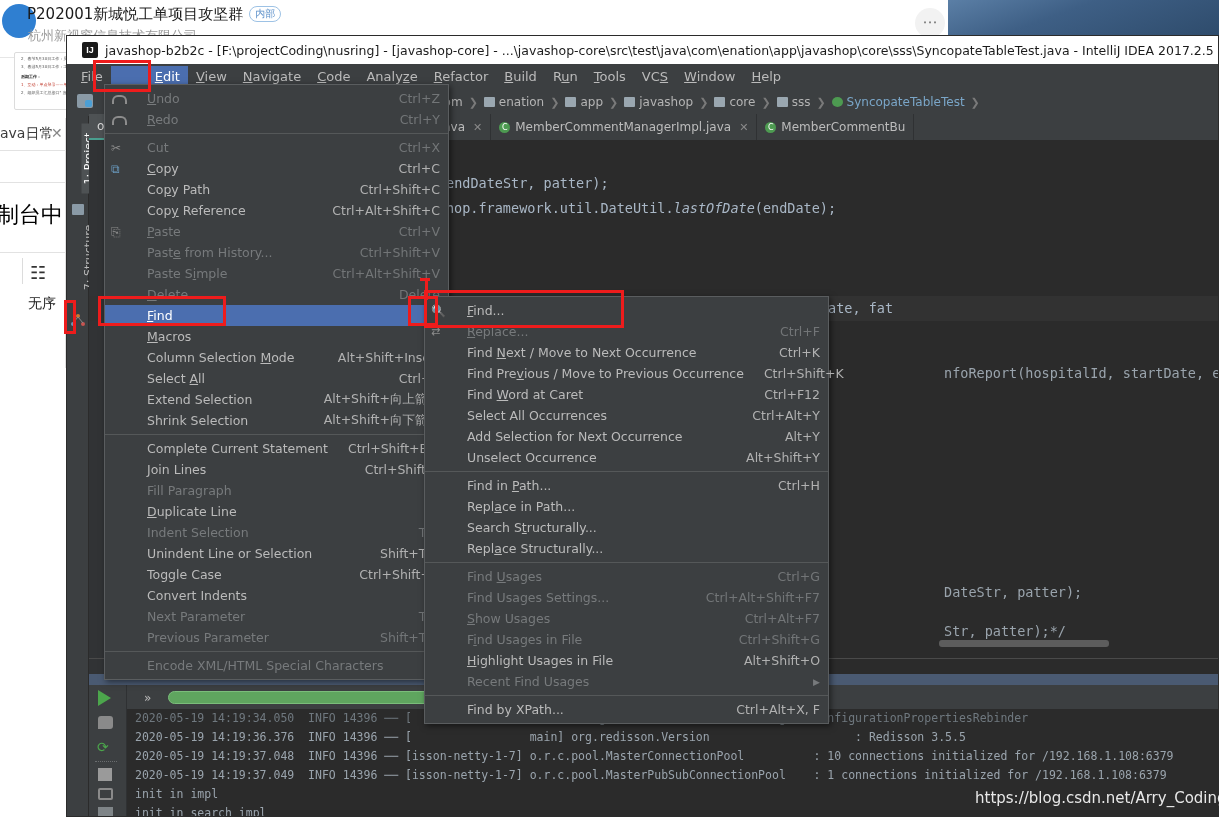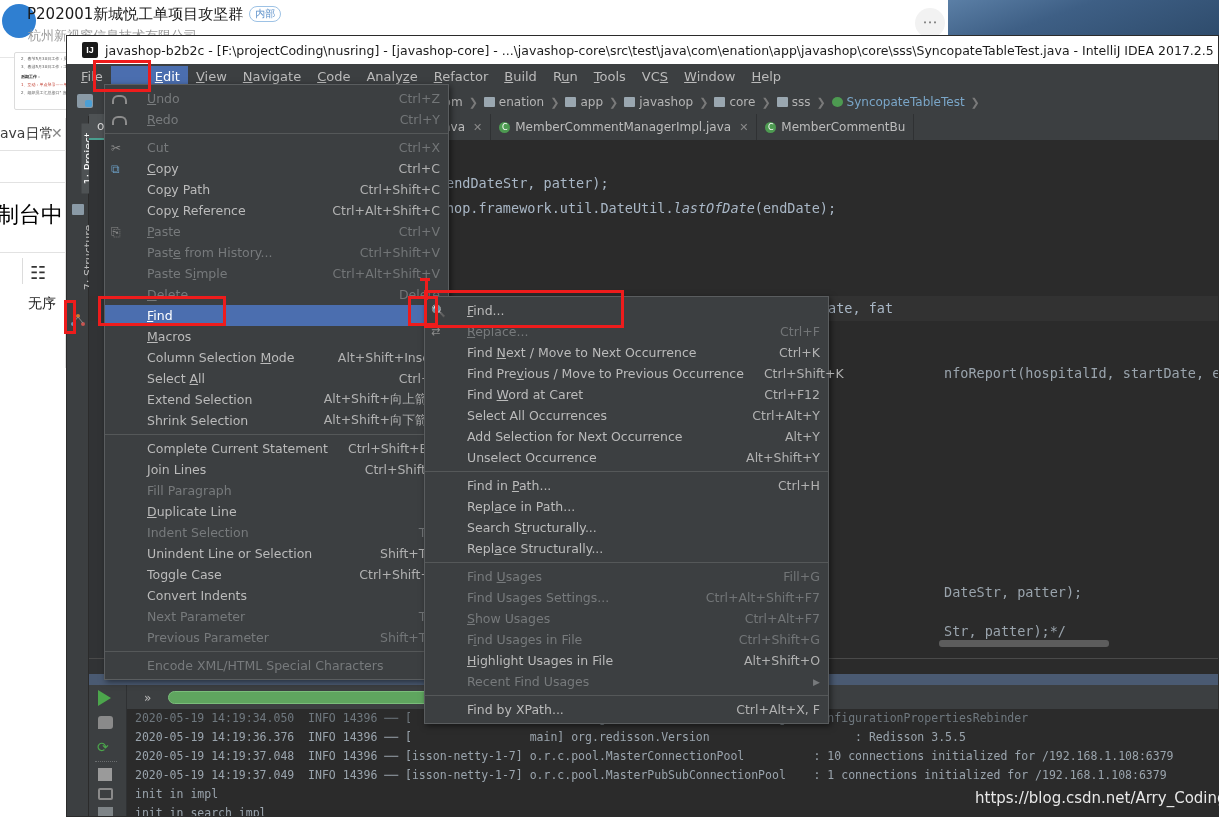--- a/index.html
+++ b/index.html
@@ -708,21 +708,21 @@
         <span class="mlabel">Search S<u>t</u>ructurally...</span>
       </div>
       <div class="mrow">
         <span class="micon"></span>
         <span class="mlabel">Repl<u>a</u>ce Structurally...</span>
       </div>
       <div class="msep"></div>
       <div class="mrow disabled">
         <span class="micon"></span>
         <span class="mlabel">Find <u>U</u>sages</span>
-        <span class="mkey">Fill+G</span>
+        <span class="mkey">Ctrl+G</span>
       </div>
       <div class="mrow disabled">
         <span class="micon"></span>
         <span class="mlabel">Find Usages Settings...</span>
         <span class="mkey">Ctrl+Alt+Shift+F7</span>
       </div>
       <div class="mrow disabled">
         <span class="micon"></span>
         <span class="mlabel"><u>S</u>how Usages</span>
         <span class="mkey">Ctrl+Alt+F7</span>

